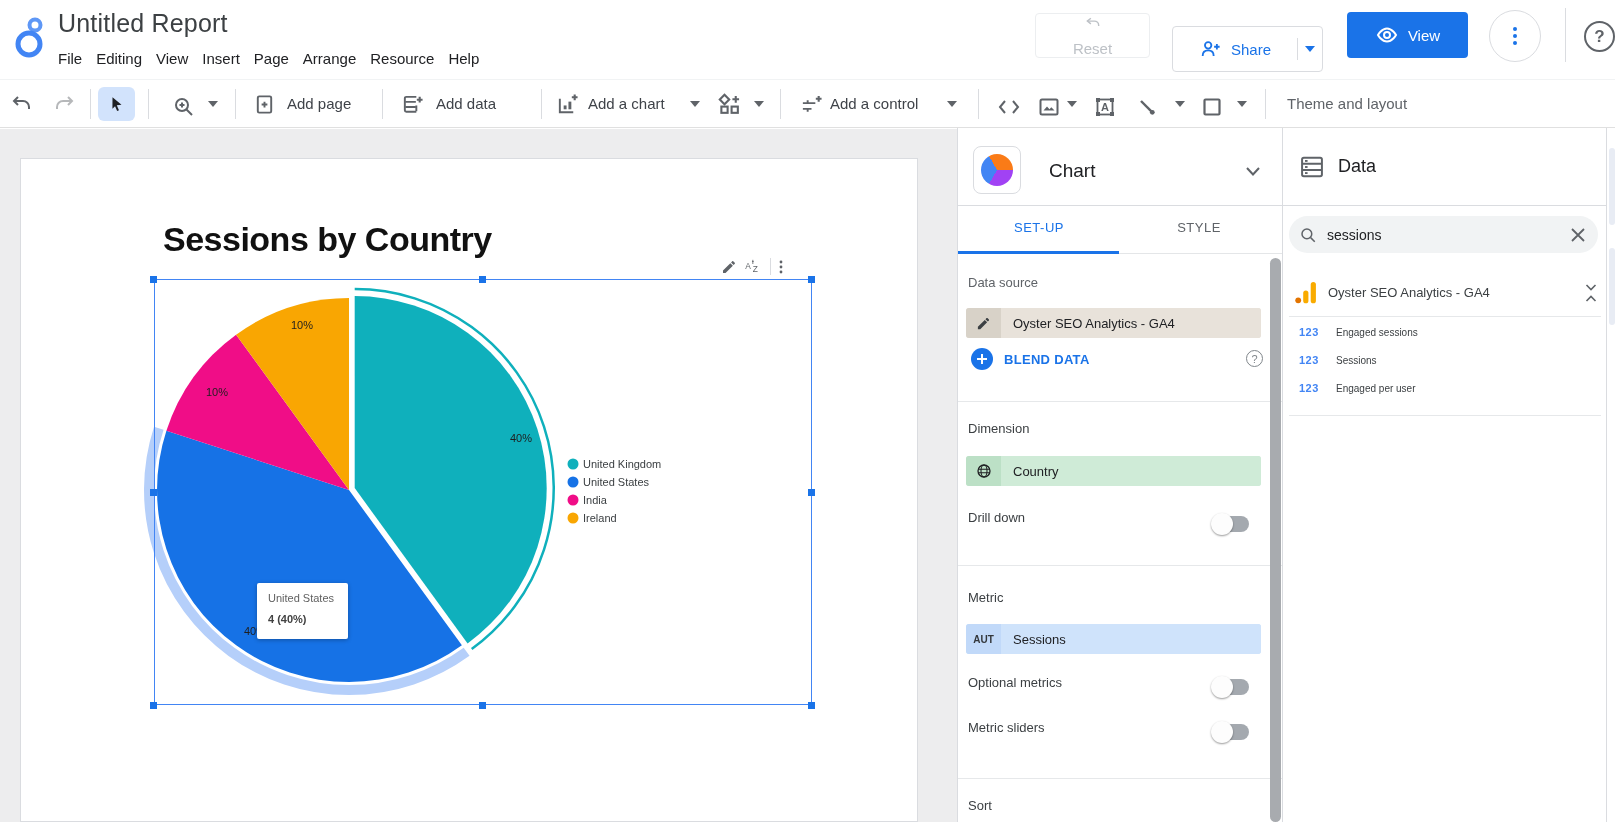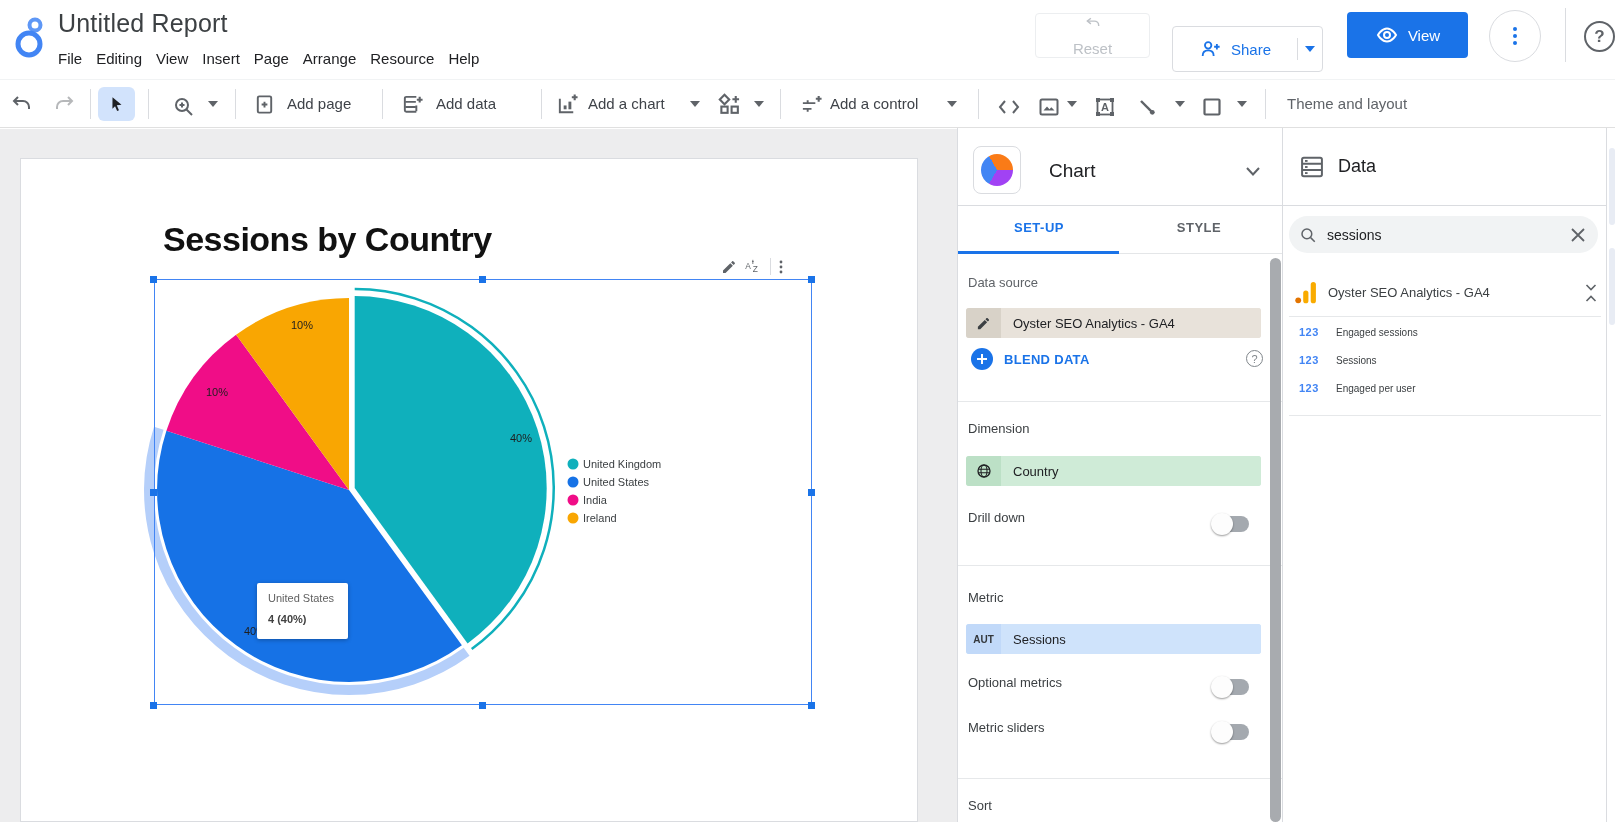--- a/index.html
+++ b/index.html
@@ -43,21 +43,21 @@
 
 .panel { position:absolute; top:128px; height:694px; background:#fff; border-left:1px solid #dadce0; }
 #props-panel { left:957px; width:325px; }
 #data-panel { left:1282px; width:324px; }
 #right-strip { left:1606px; width:9px; }
 .p-hdr-border { position:absolute; left:0; top:77px; width:100%; height:1px; background:#dadce0; }
 #chart-type-box { position:absolute; left:15px; top:18px; width:48px; height:48px; border:1px solid #dadce0; border-radius:8px; display:flex; align-items:center; justify-content:center; }
 #chart-type-pie { width:32px; height:32px; border-radius:50%; background:conic-gradient(from 330deg, #fa7b17 0 120deg, #a142f4 120deg 240deg, #4285f4 240deg 360deg); }
 #chart-type-label { position:absolute; left:91px; top:32px; font-size:19px; color:#202124; }
 #panel-chevron { position:absolute; left:288px; top:39px; }
-.tab { position:absolute; top:92px; width:160px; text-align:center; font-size:13px; font-weight:700; letter-spacing:.5px; }
+.tab { position:absolute; top:92px; width:160px; text-align:center; font-size:13px; font-weight:400; letter-spacing:.5px; }
 #tab-setup { left:1px; color:#1a73e8; }
 #tab-style { left:161px; color:#5f6368; }
 #tabs-border { position:absolute; left:0; top:125px; width:100%; height:1px; background:#e4e6e8; }
 #tab-underline { position:absolute; left:0; top:123px; width:161px; height:3px; background:#1a73e8; }
 .sec-label { position:absolute; left:10px; font-size:13px; font-weight:500; color:#3c4043; }
 .sec-label.lite { font-weight:400; color:#5f6368; }
 .chip { position:absolute; left:8px; width:295px; height:30px; display:flex; border-radius:3px; overflow:hidden; font-size:13px; color:#202124; }
 .chip .cicon { width:35px; display:flex; align-items:center; justify-content:center; }
 .chip .cbody { flex:1; display:flex; align-items:center; padding-left:10px; margin-left:2px; }
 .chip .cbadge { width:35px; display:flex; align-items:center; justify-content:center; font-size:10px; font-weight:bold; color:#33373b; }

